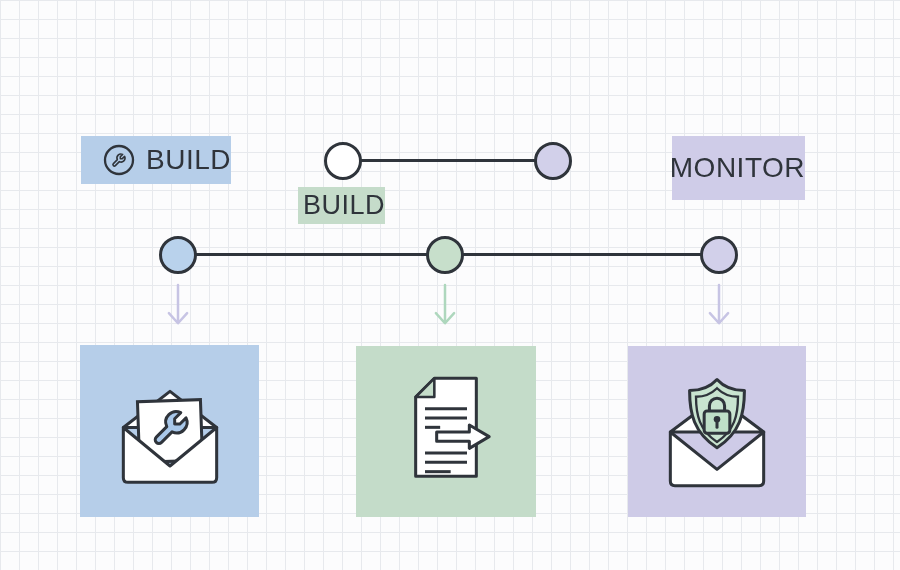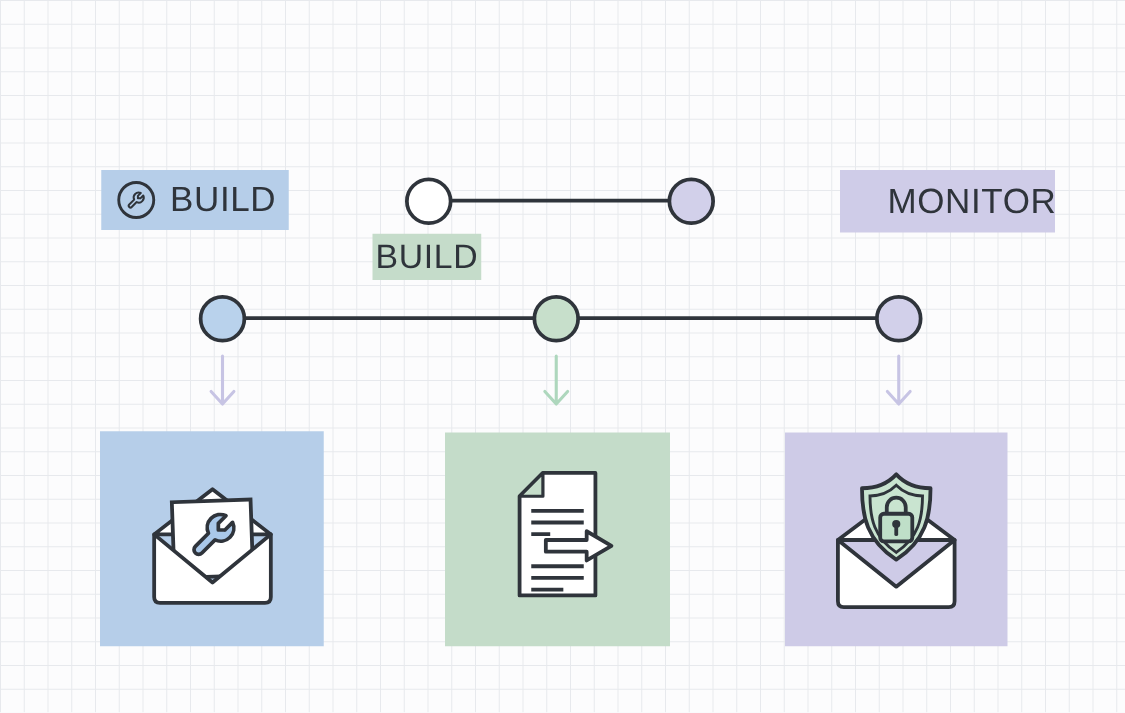--- a/index.html
+++ b/index.html
@@ -10,28 +10,28 @@
     font-family:"Liberation Sans","DejaVu Sans",sans-serif;
     color:#2f343b;
     background-color:#fcfcfd;
     background-image:
       linear-gradient(#e7e9ed 1px, transparent 1px),
       linear-gradient(90deg, #e7e9ed 1px, transparent 1px);
     background-size:19px 19px;
   }
   .badge{
     position:absolute;
-    display:flex;align-items:center;justify-content:center;
+    display:flex;align-items:center;justify-content:flex-end;
     gap:9px;
     font-size:28px;letter-spacing:0.5px;
     color:#2f343b;
   }
   .badge-build{left:81px;top:136px;width:150px;height:48px;background:#b6cee9;}
   .badge-test{left:298px;top:187px;width:87px;height:37px;background:#c5dcca;font-size:27px;}
-  .badge-monitor{left:672px;top:136px;width:133px;height:50px;background:#cfcce8;padding-left:39px;}
+  .badge-monitor{left:672px;top:136px;width:133px;height:64px;background:#cfcce8;}
   .connector{position:absolute;height:3px;background:#2f343b;}
   .line-top{left:343px;top:159px;width:210px;}
   .line-main{left:178px;top:253px;width:541px;}
   .node{
     position:absolute;width:32px;height:32px;border-radius:50%;
     border:3px solid #2f343b;box-sizing:content-box;
   }
   .node-top-1{left:324px;top:142px;background:#ffffff;}
   .node-top-2{left:534px;top:142px;background:#d2d0ea;}
   .node-main-1{left:159px;top:236px;background:#b9d2ec;}

